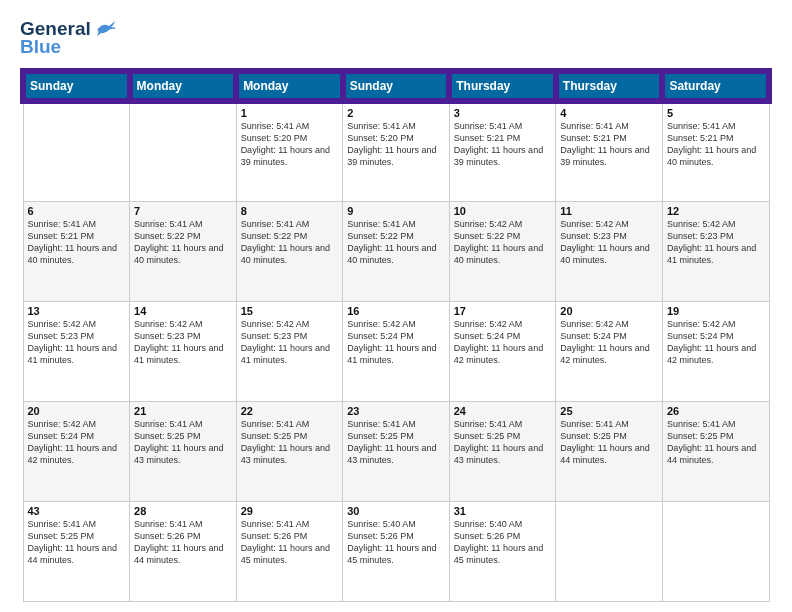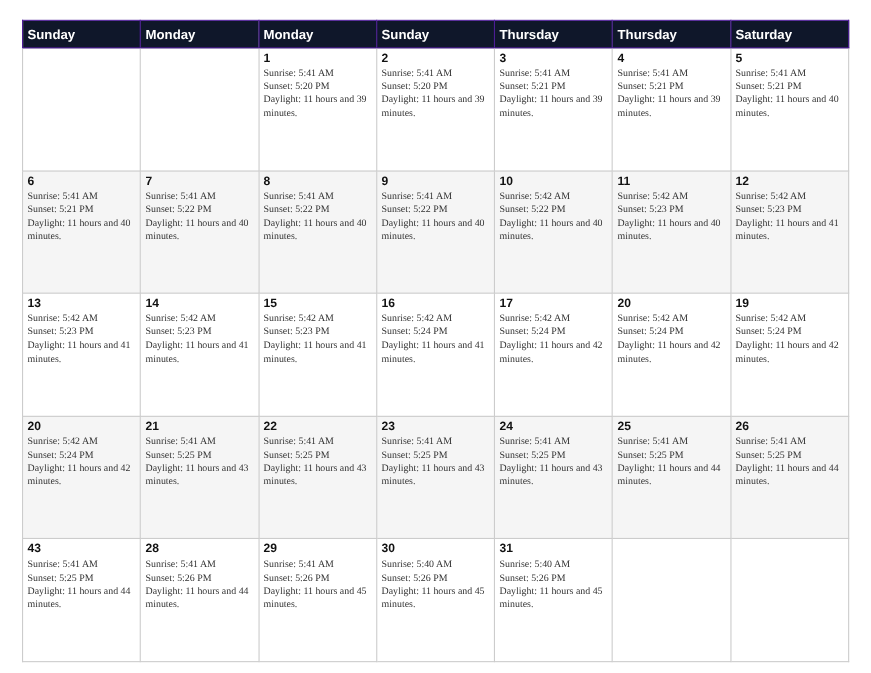--- a/index.html
+++ b/index.html
@@ -48,27 +48,27 @@
       margin-top: 2px;
     }
     .calendar {
       flex: 1;
       border: 1px solid #ccc;
       border-collapse: collapse;
       width: 100%;
       table-layout: fixed;
     }
     .calendar th {
-      background: #0f172a;
+      background: #0369a1;
       color: #fff;
       font-size: 12px;
       font-weight: bold;
       padding: 5px 4px;
       text-align: left;
-      border: 1px solid #4c1d95;
+      border: 6px solid #4c1d95;
     }
     .calendar td {
       vertical-align: top;
       border: 1px solid #ccc;
       padding: 3px 4px;
       font-size: 9.5px;
       color: #333;
       height: 88px;
       background: #fff;
     }
@@ -79,30 +79,44 @@
       font-size: 11px;
       font-weight: bold;
       color: #111;
       display: block;
       margin-bottom: 1px;
     }
     .day-info {
       font-size: 9px;
       color: #333;
       line-height: 1.35;
-      font-family: Liberation Serif, serif;
     }
     .empty-cell {
       background: #fff !important;
     }
   </style>
 </head>
 <body>
 
 <div class="page">
+  <div class="header">
+    <div class="logo">
+      <div class="logo-row">
+        <span style="font-size:19px; font-weight:bold; color:#1a3a5c;">General</span>
+        <svg width="22" height="18" viewBox="0 0 22 18" style="margin-left:2px;">
+          <path d="M2 10 Q8 2 14 6 Q18 3 20 1 Q19 5 16 7 Q20 7 21 9 Q17 8 14 10 Q10 14 6 13 Q4 15 2 16 Q4 13 3 10Z" fill="#4a90d9"></path>
+        </svg>
+      </div>
+      <span style="font-size:19px; font-weight:bold; color:#4a90d9; margin-top:-4px;">Blue</span>
+    </div>
+    <div class="title-section">
+      <div class="month-title"></div>
+      <div class="location"></div>
+    </div>
+  </div>
 
   <table class="calendar">
     <thead>
       <tr>
       <th>Sunday</th>
           <th>Monday</th>
           <th>Monday</th>
           <th>Sunday</th>
           <th>Thursday</th>
           <th>Thursday</th>

